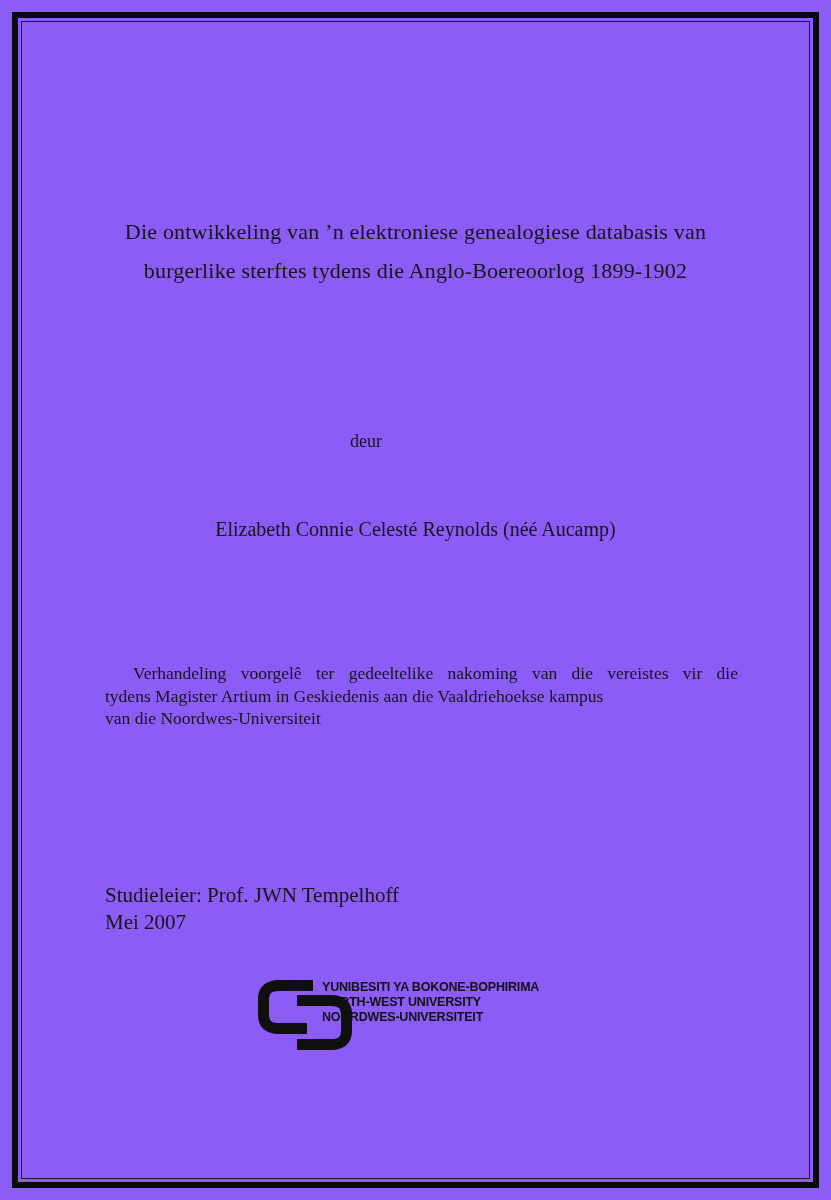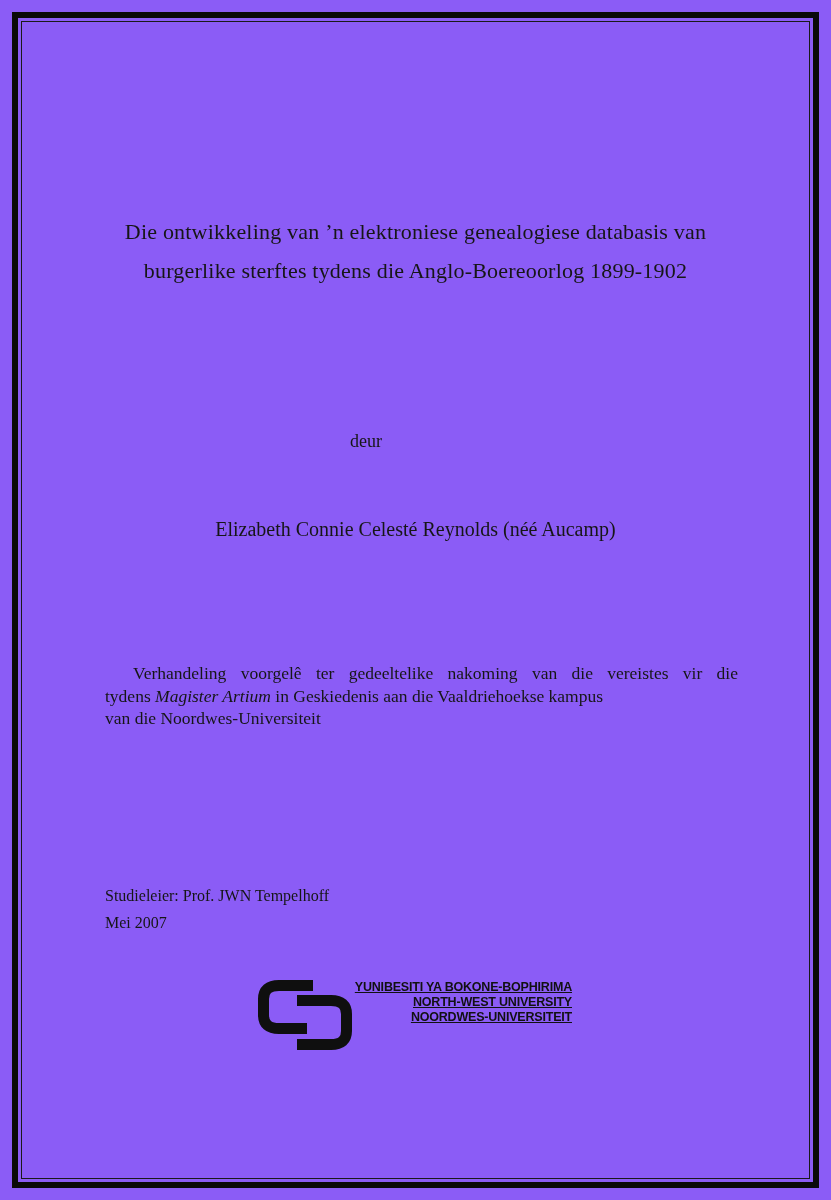--- a/index.html
+++ b/index.html
@@ -41,36 +41,34 @@
   }
   .statement{
     position:absolute;top:662px;left:105px;width:633px;
     font-size:17.5px;line-height:22.5px;
   }
   .statement .just{
     text-align:justify;
     text-align-last:justify;
     margin-left:28px;
   }
-  .statement .ital{font-style:italic;}
+  .statement .ital{}
   .supervisor-block{
     position:absolute;top:882px;left:105px;
-    font-size:16px;line-height:27px;
+    font-size:21px;line-height:27px;
   }
   .logo{position:absolute;top:980px;left:258px;width:320px;height:75px;}
   .logo-mark{position:absolute;top:0;left:0;width:94px;height:71px;}
   .logo-text{
     position:absolute;top:0;left:64px;width:250px;
     font-family:"Liberation Sans","DejaVu Sans",sans-serif;
     font-size:12.5px;font-weight:700;line-height:15.2px;
     letter-spacing:-0.2px;
-    text-align:right;
     color:#111;
     white-space:nowrap;
-    text-decoration:underline;
   }
 </style>
 </head>
 <body>
 
 <div class="page">
 
   <div class="frame-outer"></div>
   <div class="frame-inner"></div>
 

